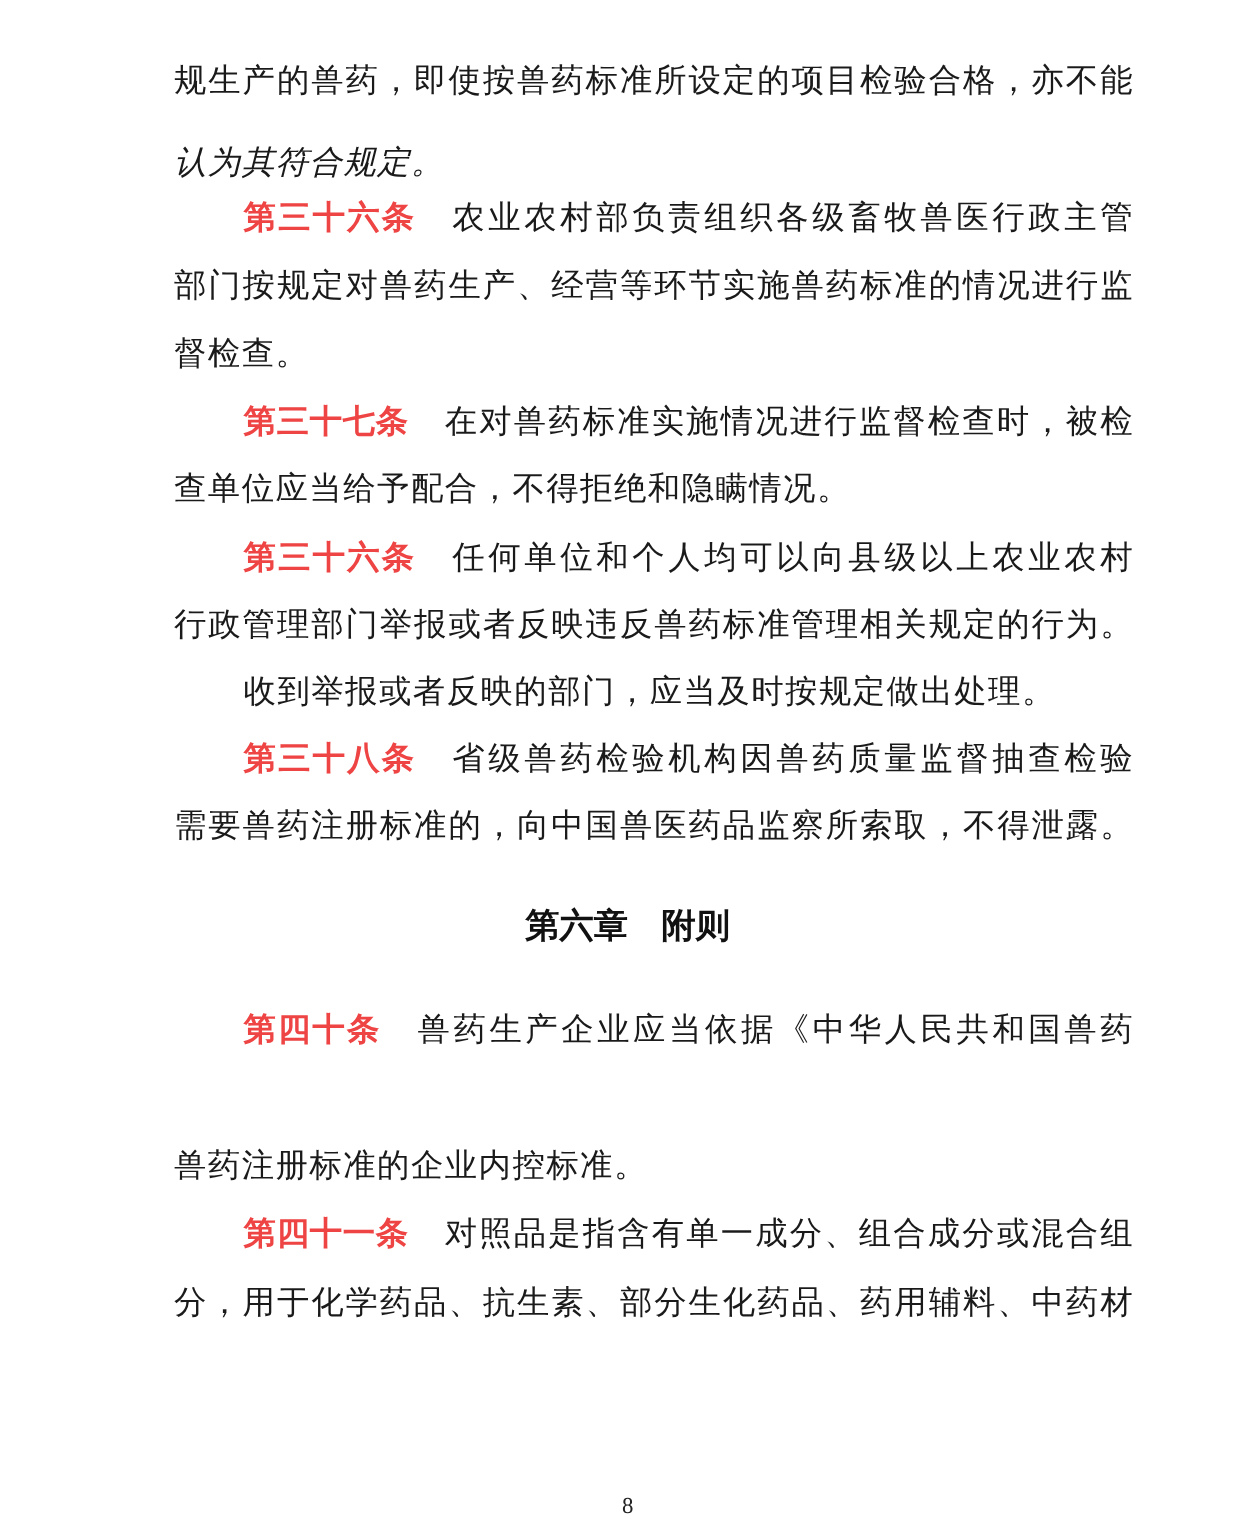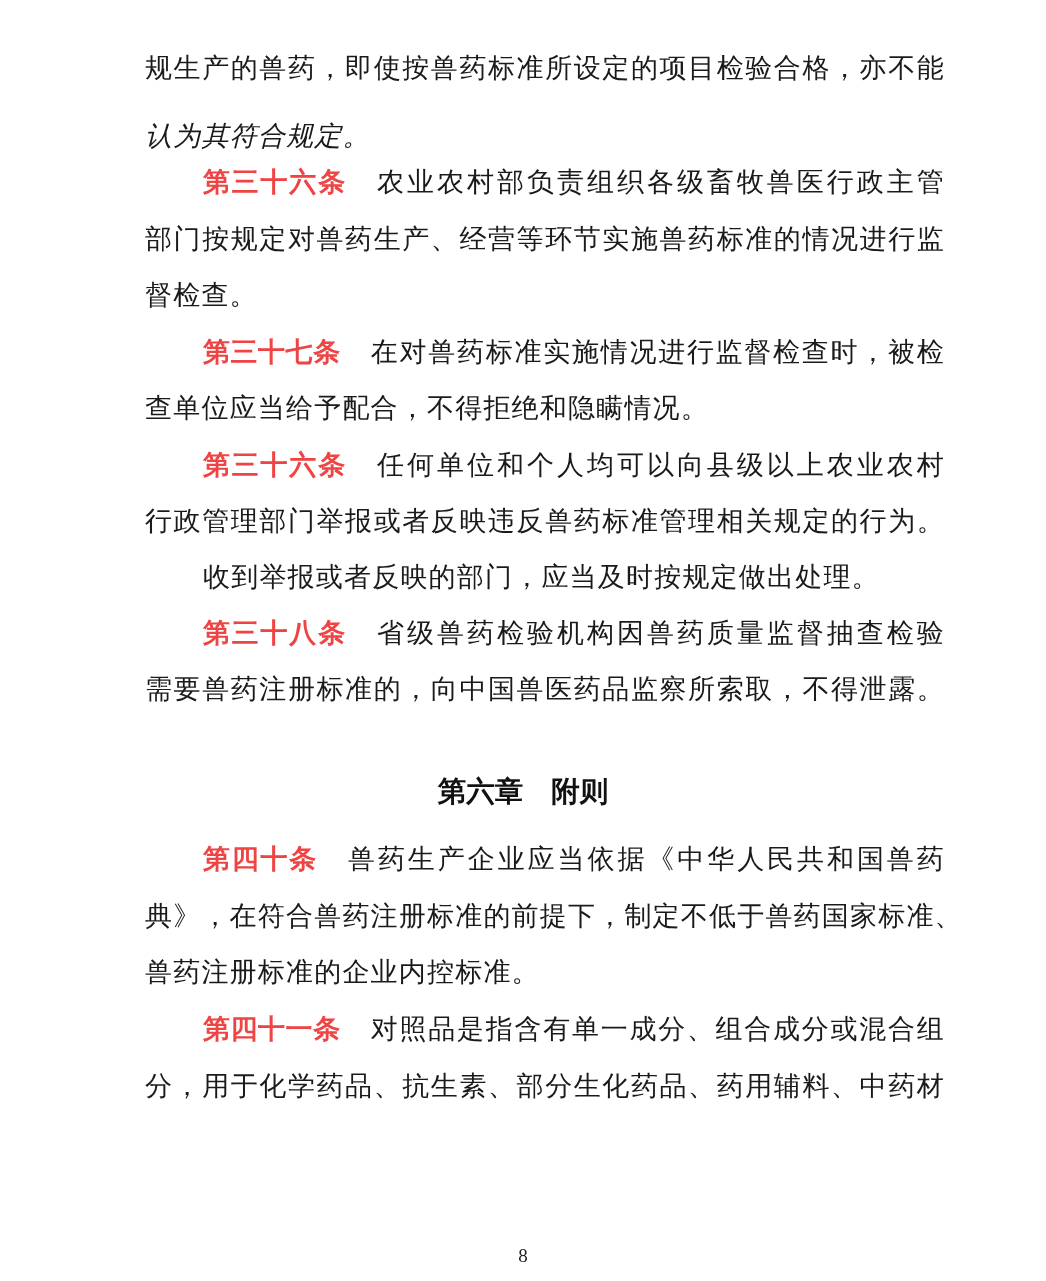--- a/index.html
+++ b/index.html
@@ -51,21 +51,20 @@
     .heading {
       position: absolute;
       left: 0;
       width: 1046px;
       text-align: center;
       font-family: "DejaVu Sans", "Liberation Sans", sans-serif;
       font-weight: bold;
       font-size: 28.5px;
       line-height: 40px;
       color: #111111;
-      margin-top: 20px;
     }
     .heading .gap {
       display: inline-block;
       width: 28px;
     }
     .page-number {
       position: absolute;
       left: 0;
       width: 1046px;
       top: 1245px;
@@ -93,21 +92,20 @@
   <div class="line indent" style="top:445px;"><span class="article-no">第三十六条</span><span>任何单位和个人均可以向县级以上农业农村</span></div>
   <div class="line" style="top:501px;">行政管理部门举报或者反映违反兽药标准管理相关规定的行为。</div>
   <div class="line indent last" style="top:557px;">收到举报或者反映的部门，应当及时按规定做出处理。</div>
 
   <div class="line indent" style="top:613px;"><span class="article-no">第三十八条</span><span>省级兽药检验机构因兽药质量监督抽查检验</span></div>
   <div class="line" style="top:669px;">需要兽药注册标准的，向中国兽医药品监察所索取，不得泄露。</div>
 
   <div class="heading" style="top:752px;"><span>第六章</span><span class="gap"></span><span>附则</span></div>
 
   <div class="line indent" style="top:839px;"><span class="article-no">第四十条</span><span>兽药生产企业应当依据《中华人民共和国兽药</span></div>
-  <div class="line" style="top:896px;">典》，在符合兽药注册标准的前提下，制定不低于兽药国家标准、</div>
   <div class="line last" style="top:952px;">兽药注册标准的企业内控标准。</div>
 
   <div class="line indent" style="top:1009px;"><span class="article-no">第四十一条</span><span>对照品是指含有单一成分、组合成分或混合组</span></div>
   <div class="line" style="top:1066px;">分，用于化学药品、抗生素、部分生化药品、药用辅料、中药材</div>
 
   <div class="page-number">8</div>
 
 </div>
 
 </body></html>

